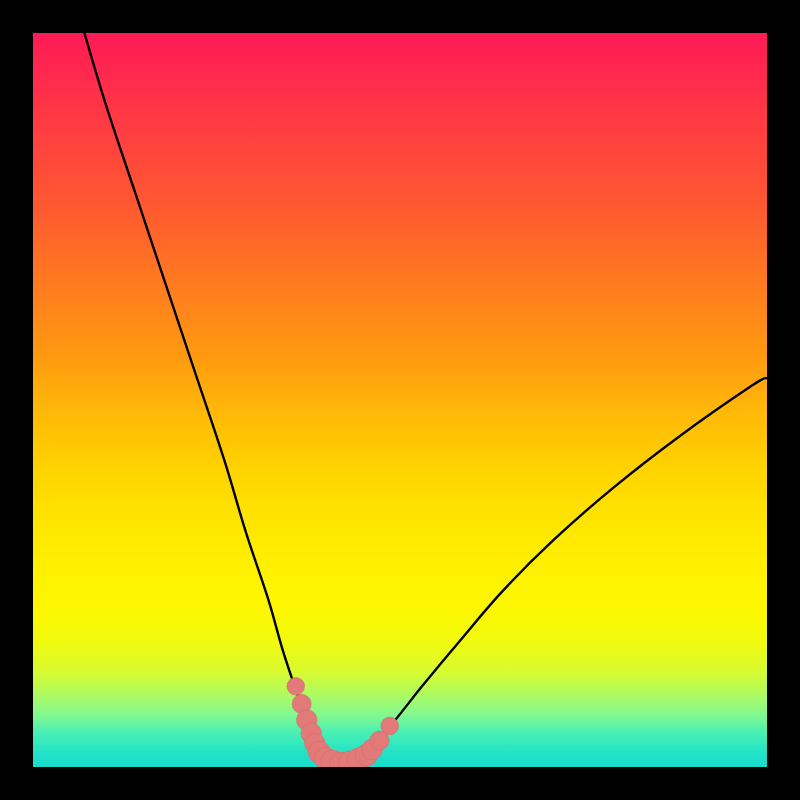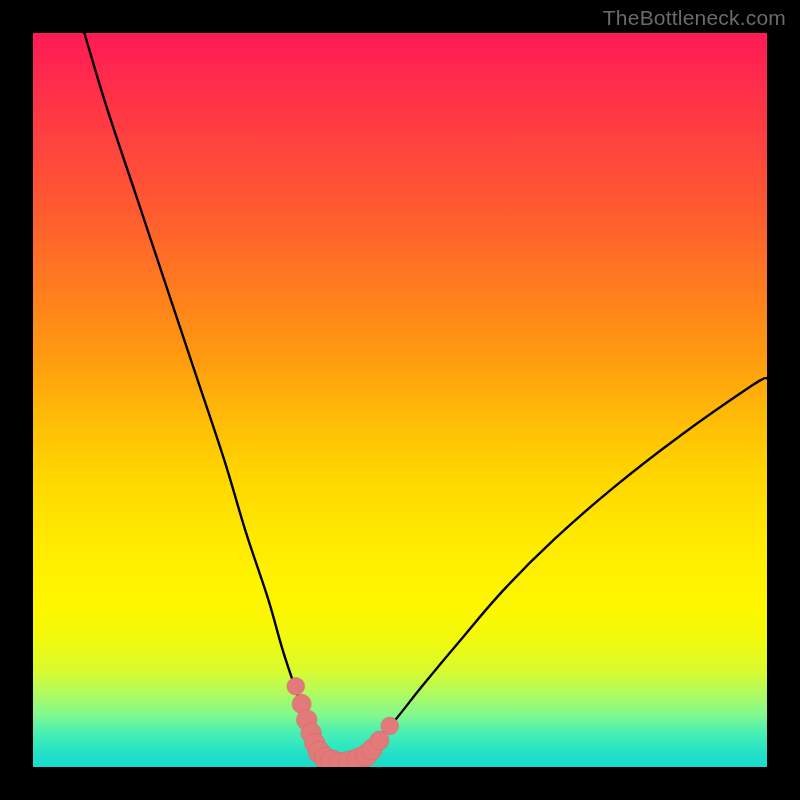--- a/index.html
+++ b/index.html
@@ -70,21 +70,20 @@
     color: #6b6b6b;
     font-size: 21px;
     font-weight: 500;
     letter-spacing: 0.2px;
   }
 </style>
 </head>
 <body>
 
 <div class="frame">
-  <div class="watermark">TheBottleneck.com</div>
 
   <div class="plot-area">
     <div class="gradient-bg"></div>
     <svg class="curve-svg" viewBox="0 0 734 734" preserveAspectRatio="none">
       <g id="curves-group">
           <path d="M 51.38 0.00 C 55.34 13.21, 64.15 44.33, 73.40 73.40 C 82.65 102.47, 92.19 129.77, 102.76 161.48 C 113.33 193.19, 121.55 217.85, 132.12 249.56 C 142.69 281.27, 150.91 305.93, 161.48 337.64 C 172.05 369.35, 181.59 396.65, 190.84 425.72 C 200.09 454.79, 204.93 474.02, 212.86 499.12 C 220.79 524.22, 228.27 544.04, 234.88 565.18 C 241.49 586.32, 244.28 599.38, 249.56 616.56 C 254.84 633.74, 259.62 647.39, 264.24 660.60 C 268.86 673.81, 271.29 680.71, 275.25 689.96 C 279.21 699.21, 282.30 705.64, 286.26 711.98 C 290.22 718.32, 293.31 721.76, 297.27 725.19 C 301.23 728.63, 306.30 730.01, 308.28 731.06" fill="none" stroke="#000000" stroke-width="2.4" stroke-linecap="round"></path>
           <path d="M 308.28 731.06 C 310.92 730.01, 317.68 728.63, 322.96 725.19 C 328.24 721.76, 331.03 718.32, 337.64 711.98 C 344.25 705.64, 350.41 700.53, 359.66 689.96 C 368.91 679.39, 377.13 667.79, 389.02 653.26 C 400.91 638.73, 411.19 626.40, 425.72 609.22 C 440.25 592.04, 452.58 576.34, 469.76 557.84 C 486.94 539.34, 501.32 524.96, 521.14 506.46 C 540.96 487.96, 557.40 473.58, 579.86 455.08 C 602.32 436.58, 620.82 422.20, 645.92 403.70 C 671.02 385.20, 703.47 362.89, 719.32 352.32 C 735.17 341.75, 731.36 346.30, 734.00 344.98" fill="none" stroke="#000000" stroke-width="2.4" stroke-linecap="round"></path>
         </g>
       <g id="markers-group">
           <circle cx="262.77" cy="653.26" r="8.81" fill="#e27a7a" stroke="#d86a6a" stroke-width="0.6"></circle>

